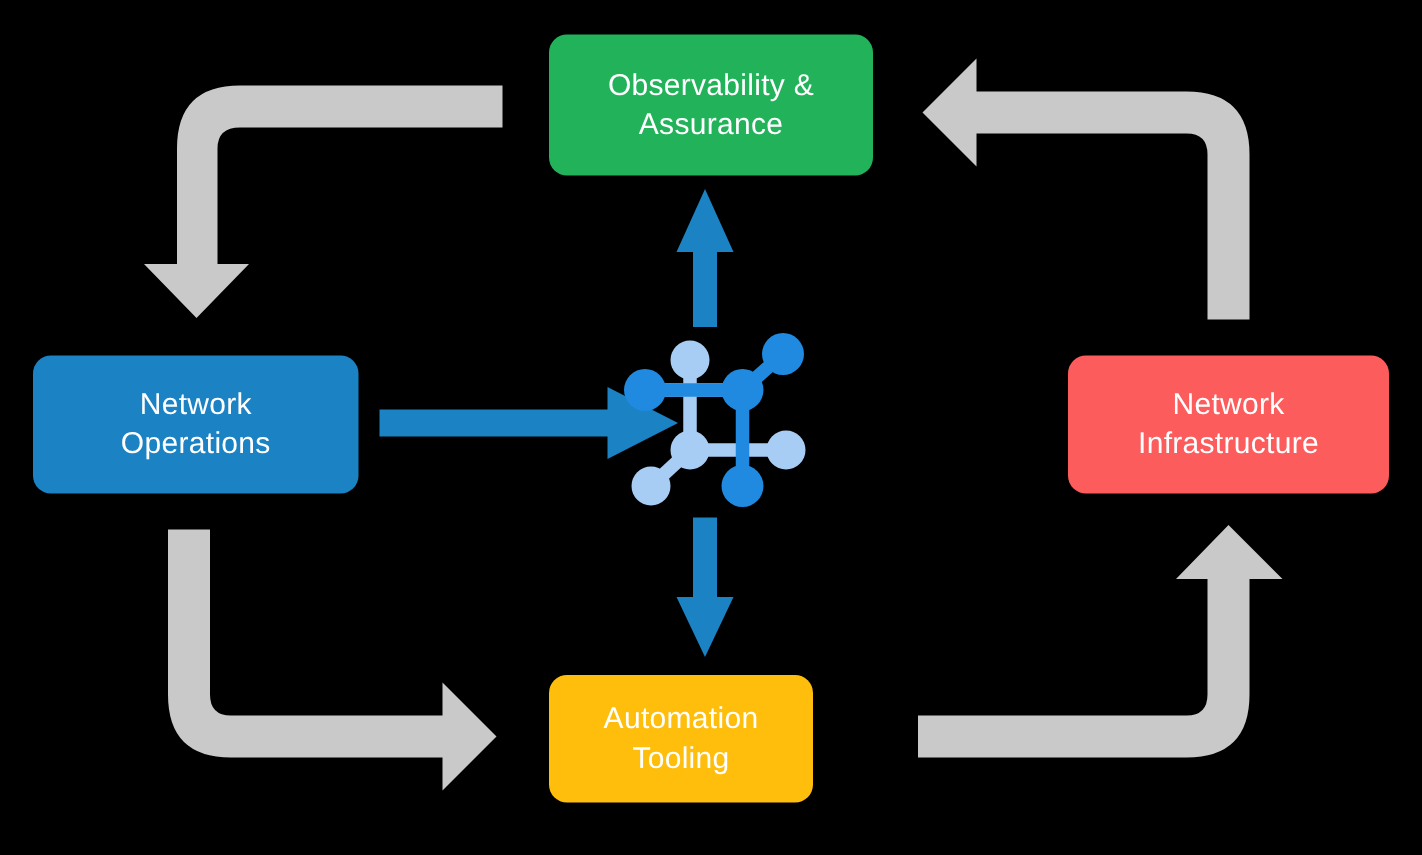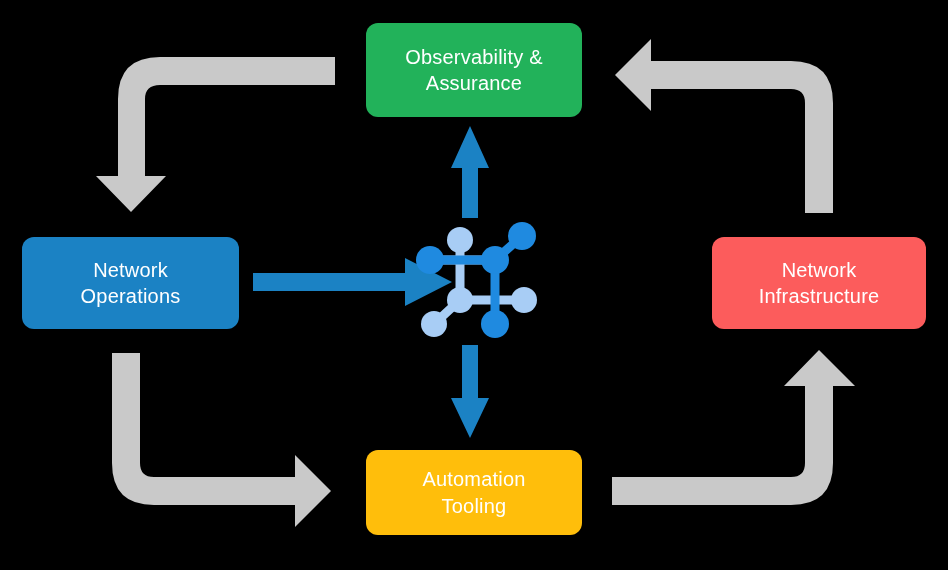--- a/index.html
+++ b/index.html
@@ -51,21 +51,21 @@
   #box-network-infrastructure {
     left: 712px;
     top: 237px;
     width: 214px;
     height: 92px;
     background: #fc5c5c;
   }
   #box-automation-tooling {
     left: 366px;
     top: 450px;
-    width: 216px;
+    width: 176px;
     height: 85px;
     background: #ffbe0b;
   }
   .svg-layer {
     position: absolute;
     left: 0;
     top: 0;
     width: 948px;
     height: 570px;
     pointer-events: none;

